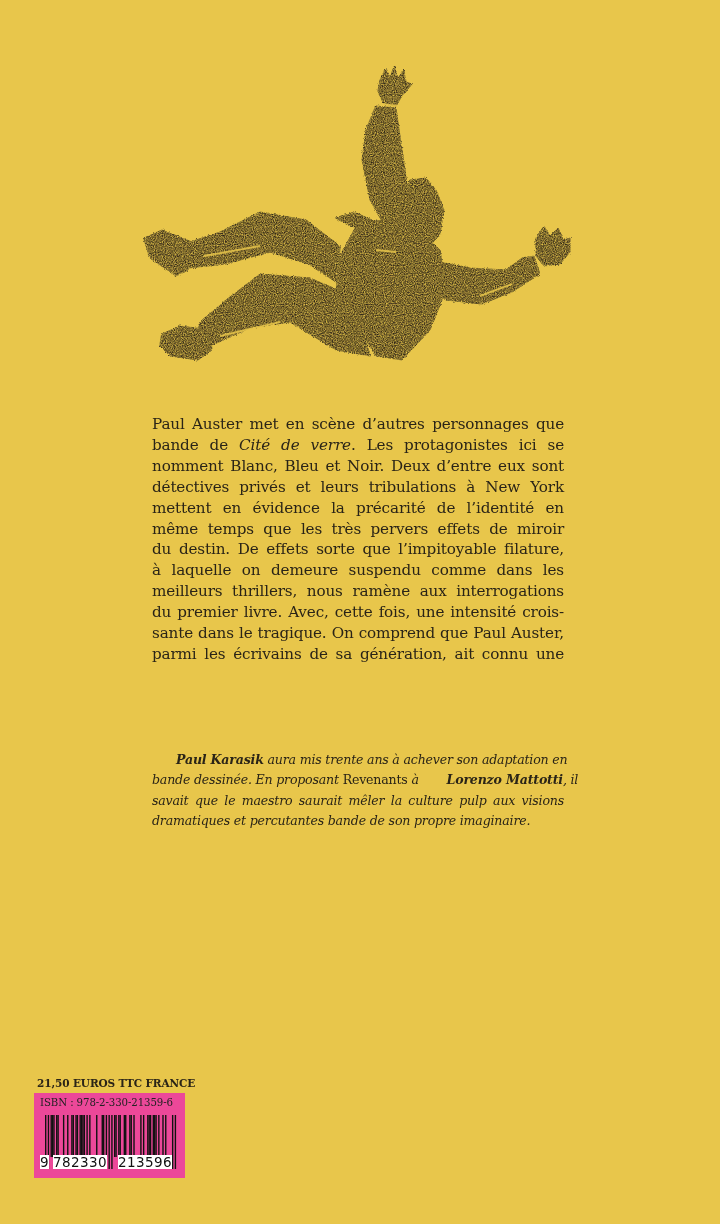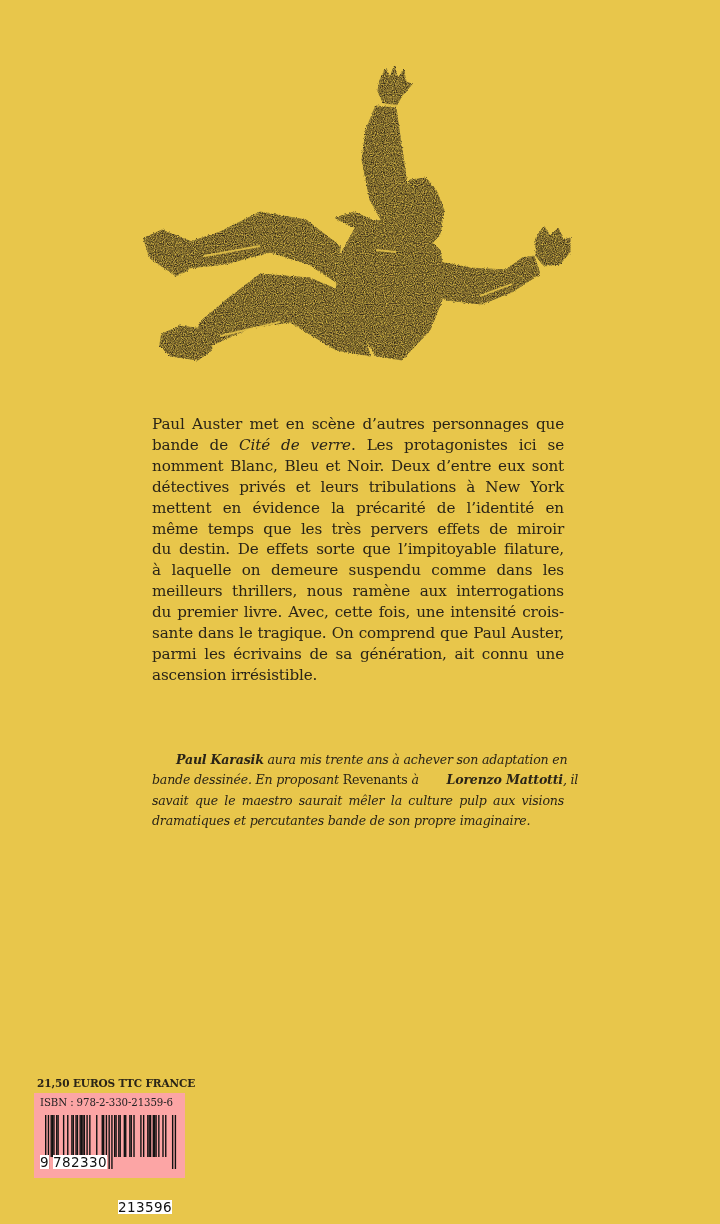--- a/index.html
+++ b/index.html
@@ -74,21 +74,21 @@
     font-family: "DejaVu Serif", serif;
     font-weight: bold;
     color: #2a2417;
   }
   .barcode-box {
     position: absolute;
     left: 34px;
     top: 1093px;
     width: 151px;
     height: 85px;
-    background: #fca5a5;
+    background: #ec4899;
     text-align: center;
   }
   .isbn {
     position: absolute;
     left: 6px;
     top: 4px;
     font-family: "DejaVu Serif", serif;
     font-size: 10.2px;
     letter-spacing: -0.1px;
     color: #222;
@@ -173,21 +173,20 @@
     <span class="line"><span>nomment Blanc, Bleu et Noir. Deux d’entre eux sont</span></span>
     <span class="line"><span>détectives privés et leurs tribulations à New York</span></span>
     <span class="line"><span>mettent en évidence la précarité de l’identité en</span></span>
     <span class="line"><span>même temps que les très pervers effets de miroir</span></span>
     <span class="line"><span>du destin. De effets sorte que l’impitoyable filature,</span></span>
     <span class="line"><span>à laquelle on demeure suspendu comme dans les</span></span>
     <span class="line"><span>meilleurs thrillers, nous ramène aux interrogations</span></span>
     <span class="line"><span>du premier livre. Avec, cette fois, une intensité crois-</span></span>
     <span class="line"><span>sante dans le tragique. On comprend que Paul Auster,</span></span>
     <span class="line"><span>parmi les écrivains de sa génération, ait connu une</span></span>
-    <span class="line last"><span>ascension irrésistible.</span></span>
   </div>
 
 <div class="credits" id="credits">
     <span class="line"><b>Paul Karasik</b><span> aura mis trente ans à achever son adaptation en</span></span>
     <span class="line"><span>bande dessinée. En proposant </span><span class="upright">Revenants</span><span> à </span><b>Lorenzo Mattotti</b><span>, il</span></span>
     <span class="line"><span>savait que le maestro saurait mêler la culture pulp aux visions</span></span>
     <span class="line last"><span>dramatiques et percutantes bande de son propre imaginaire.</span></span>
   </div>
 
 <div class="price">21,50 EUROS TTC FRANCE</div>
@@ -239,15 +238,15 @@
       <rect x="121.40" y="0" width="1.38" height="42" fill="#111"></rect>
       <rect x="124.16" y="0" width="1.38" height="42" fill="#111"></rect>
       <rect x="128.30" y="0" width="1.38" height="42" fill="#111"></rect>
       <rect x="131.06" y="0" width="1.38" height="42" fill="#111"></rect>
       <rect x="137.96" y="0" width="1.38" height="54" fill="#111"></rect>
       <rect x="140.72" y="0" width="1.38" height="54" fill="#111"></rect>
     </svg>
   <div class="ean-digits">
     <span style="left:0px;">9</span>
     <span style="left:13px;">782330</span>
-    <span style="left:78px;margin-top:45px;">213596</span>
+    <span style="left:78px;">213596</span>
   </div>
 </div>
 
 </body></html>

